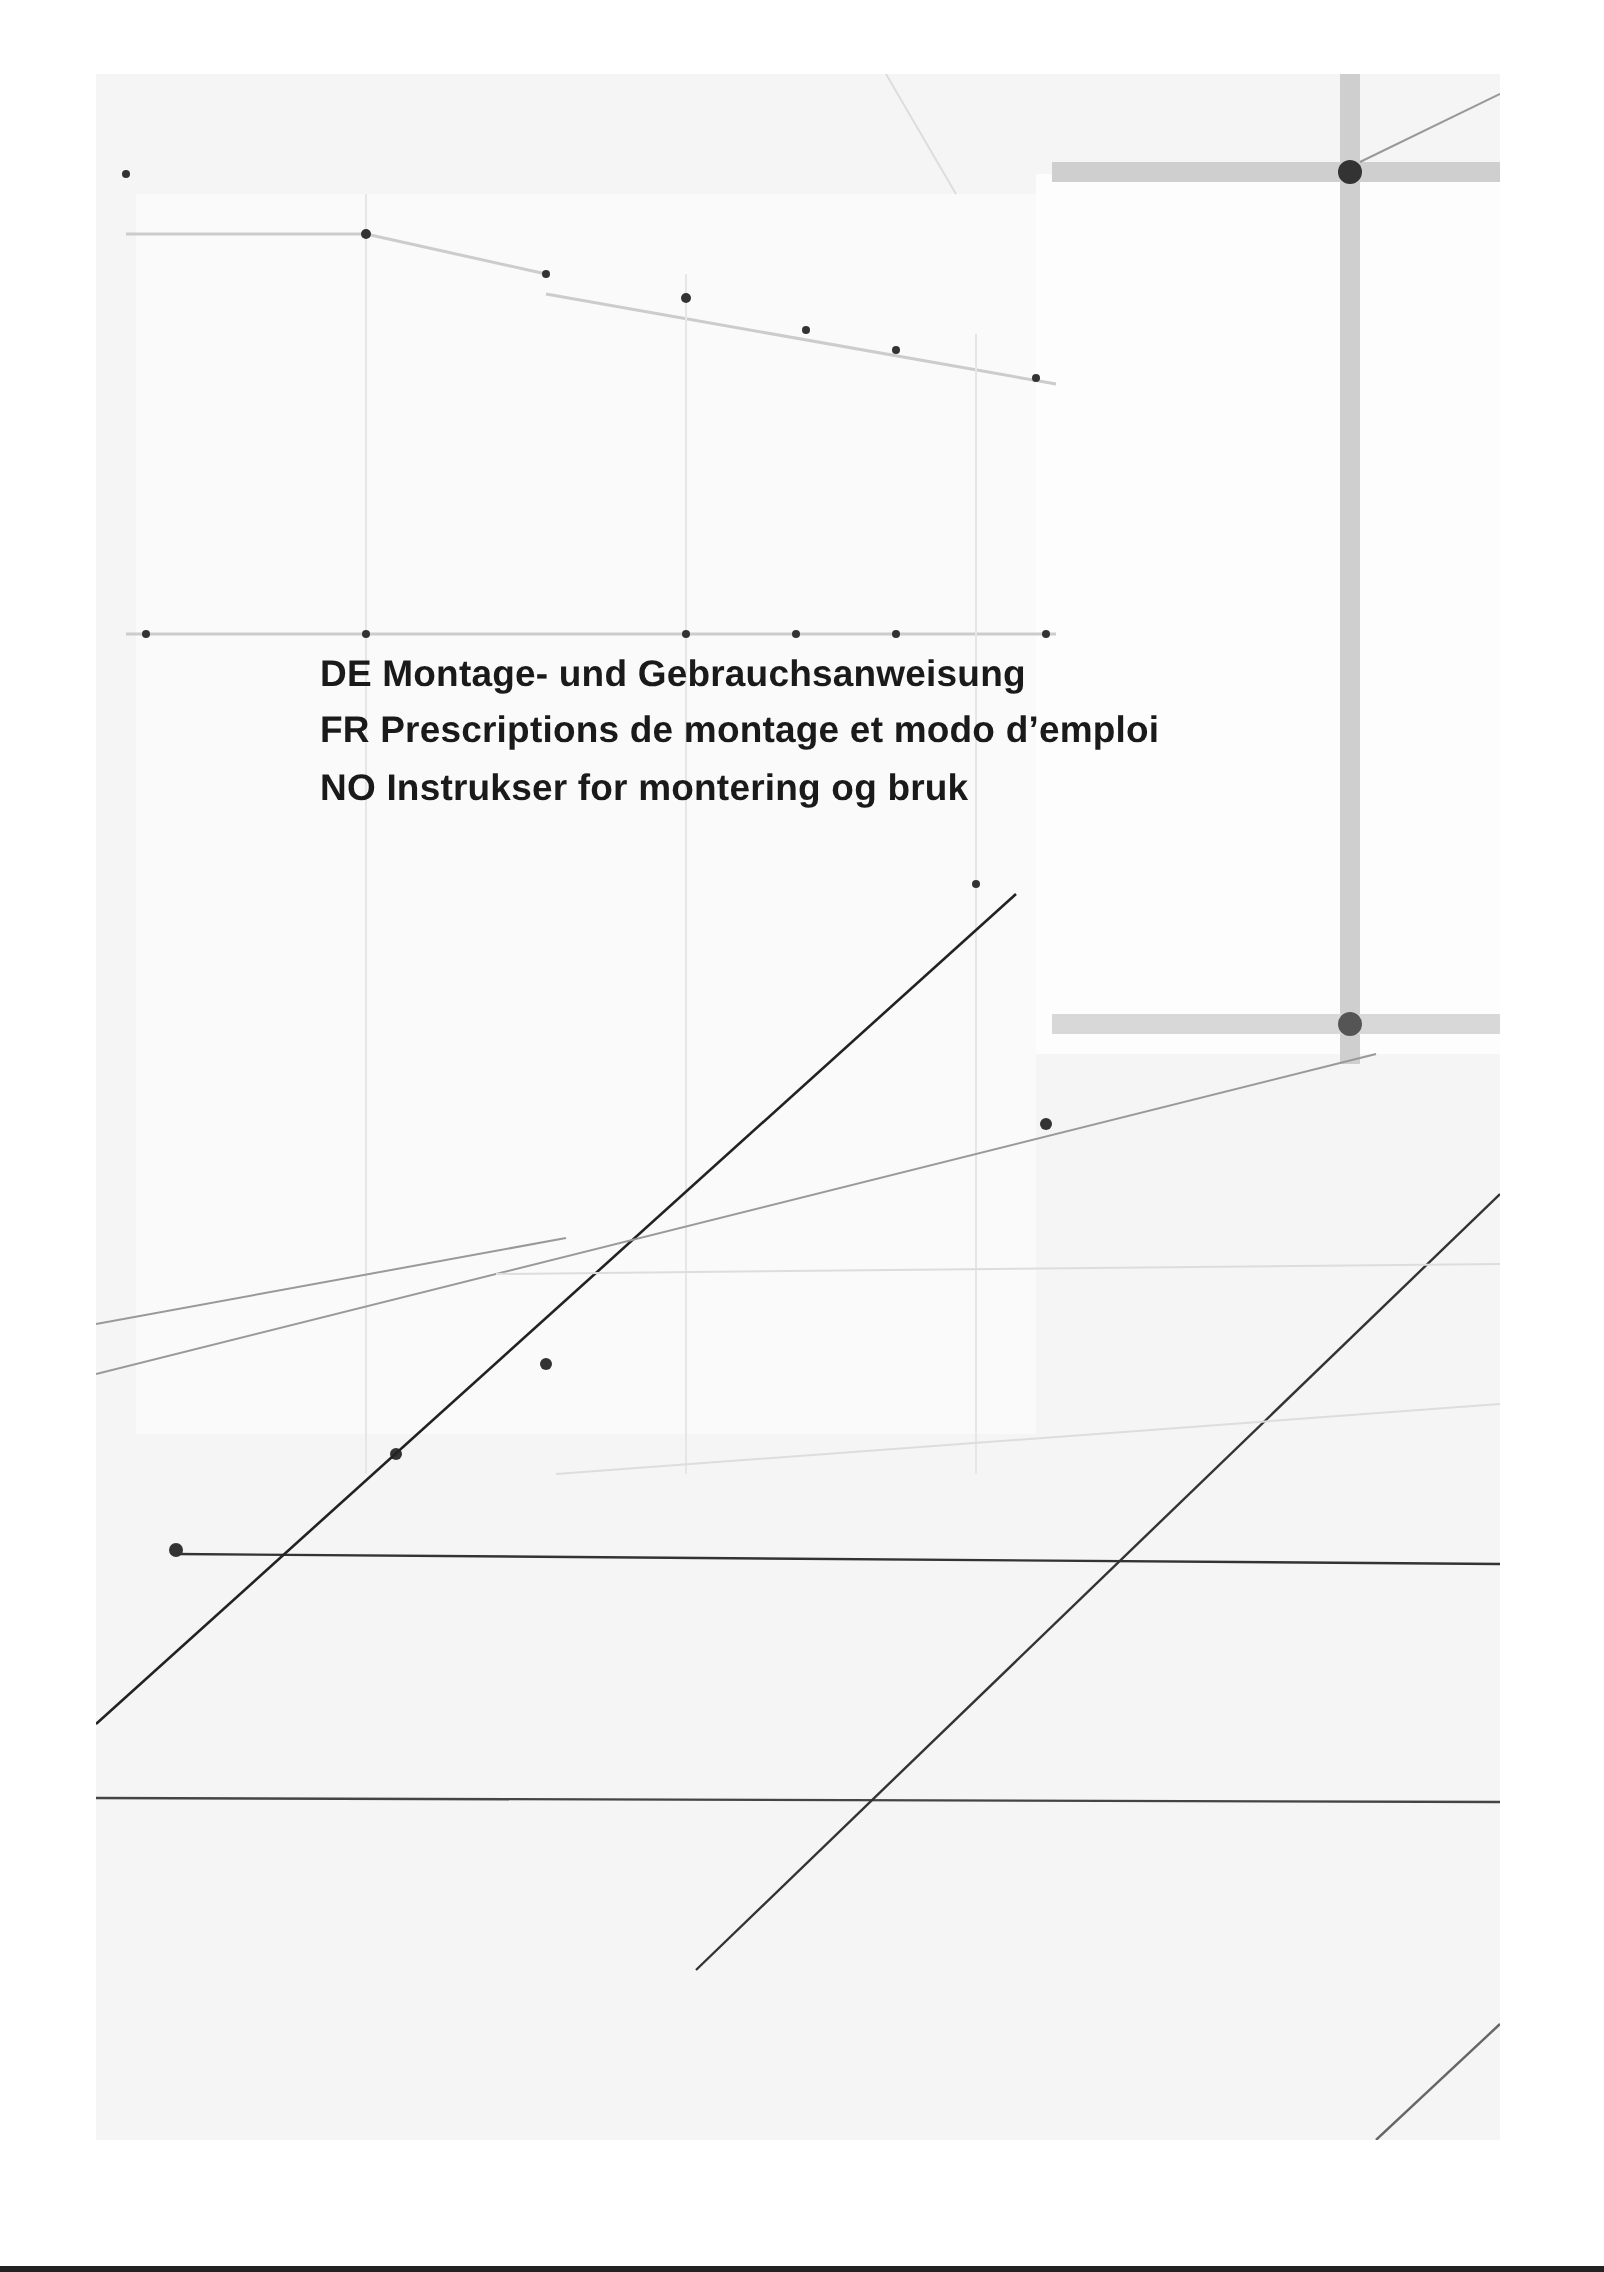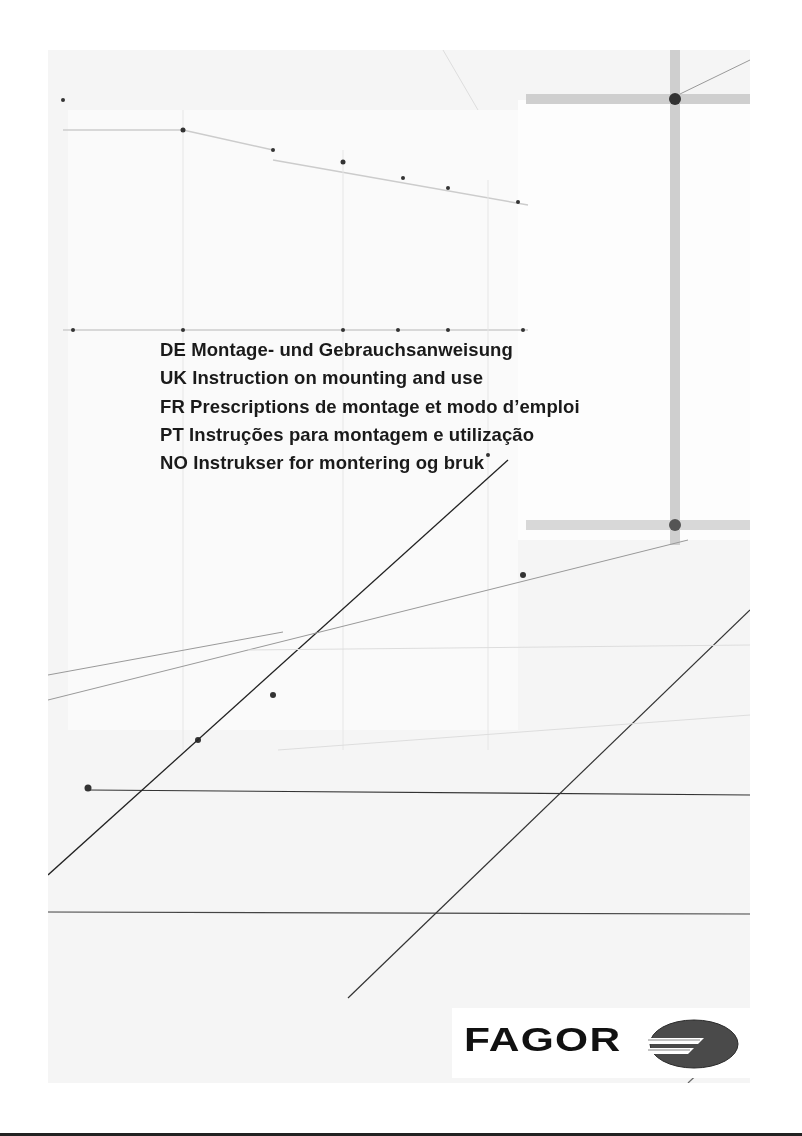--- a/index.html
+++ b/index.html
@@ -5,21 +5,21 @@
   html, body { margin: 0; padding: 0; }
   body {
     width: 802px; height: 1136px;
     background: #ffffff;
     position: relative;
     overflow: hidden;
     font-family: "Liberation Sans", sans-serif;
   }
   .cover {
     position: absolute;
-    left: 48px; top: 50px;
+    left: 48px; top: 37px;
     width: 702px; height: 1033px;
     background: linear-gradient(180deg, #f4f4f4 0%, #fbfbfb 30%, #f2f2f2 60%, #f7f7f7 100%);
     overflow: hidden;
   }
   .bg-svg { position: absolute; left: 0; top: 0; }
   .lang-list {
     position: absolute;
     left: 112px; top: 286px;
     margin: 0; padding: 0; list-style: none;
   }
@@ -108,31 +108,19 @@
     <line x1="0" y1="650" x2="640" y2="490" stroke="#999" stroke-width="1"></line>
     <line x1="300" y1="948" x2="702" y2="560" stroke="#333" stroke-width="1.2"></line>
     <line x1="230" y1="700" x2="702" y2="665" stroke="#ddd" stroke-width="1"></line>
     <line x1="200" y1="600" x2="702" y2="595" stroke="#ddd" stroke-width="1"></line>
     <line x1="640" y1="1033" x2="702" y2="975" stroke="#666" stroke-width="1.2"></line>
     <line x1="395" y1="0" x2="430" y2="60" stroke="#ddd" stroke-width="1"></line>
   </svg>
 
   <ul class="lang-list">
     <li class="lang-item">DE Montage- und Gebrauchsanweisung</li>
-    <li class="lang-item">UK Instruction on mounting and use</li>
     <li class="lang-item">FR Prescriptions de montage et modo d’emploi</li>
-    <li class="lang-item">PT Instruções para montagem e utilização</li>
     <li class="lang-item">NO Instrukser for montering og bruk</li>
   </ul>
 
-  <div class="logo-box">
-    <span class="logo-text">FAGOR</span>
-    <svg class="logo-mark" width="98" height="52" viewBox="0 0 98 52">
-      <ellipse cx="52" cy="26" rx="44" ry="24" fill="#4a4a4a" stroke="#2a2a2a" stroke-width="1"></ellipse>
-      <path d="M2 20 L62 20 L56 26 L2 26 Z" fill="#ffffff"></path>
-      <path d="M2 30 L52 30 L46 36 L2 36 Z" fill="#ffffff"></path>
-      <path d="M6 22 L58 22" stroke="#888" stroke-width="1"></path>
-      <path d="M6 32 L48 32" stroke="#888" stroke-width="1"></path>
-    </svg>
-  </div>
 </div>
 
 <div class="bottom-rule"></div>
 
 </body></html>

